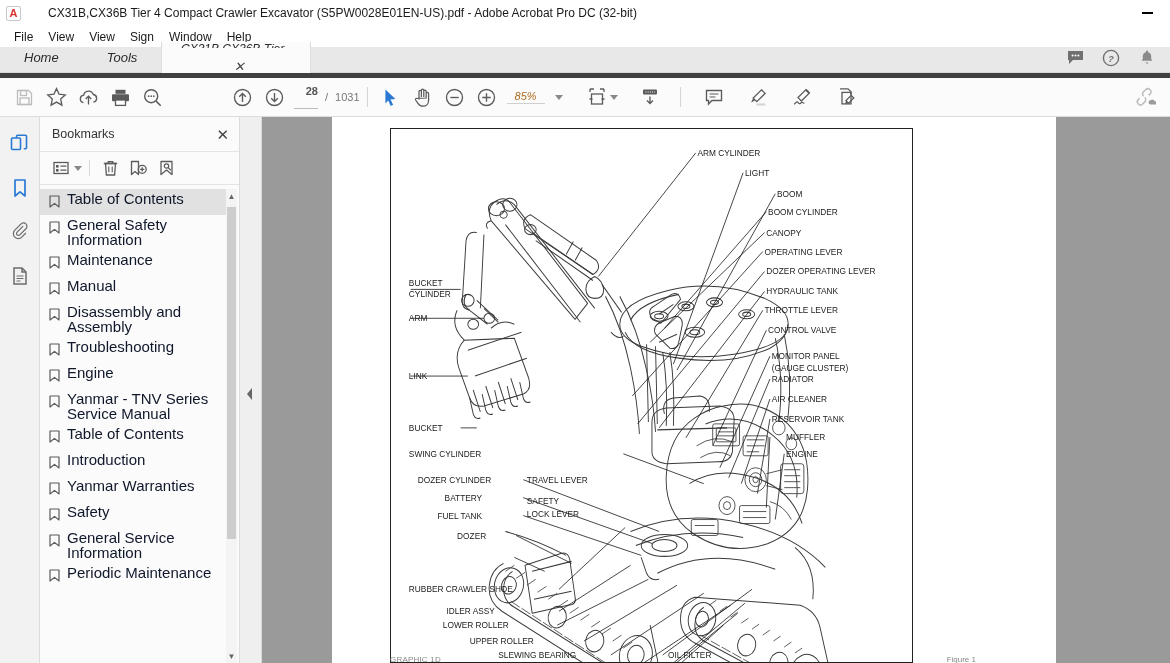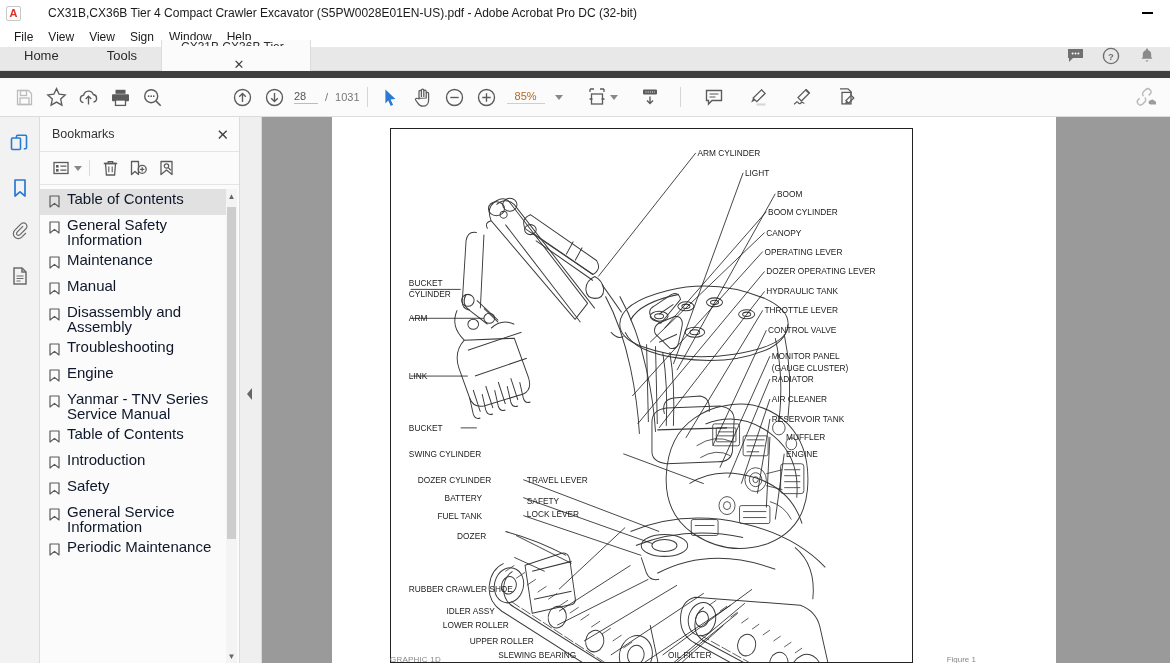--- a/index.html
+++ b/index.html
@@ -27,21 +27,21 @@
   .win-btn { width: 45px; height: 26px; display:flex; align-items:center; justify-content:center; }
   .win-min-glyph { width: 11px; height: 1.5px; background:#000; display:block; }
 
   
   .menubar { height: 21px; background:#ffffff; display:flex; align-items:center; padding-left: 7px; flex: 0 0 21px; }
   .menu-item { font-size: 12px; color: #1a1a1a; padding: 1px 8px 1px 7px; white-space: nowrap; }
 
   
   .tabstrip {
     height: 31px; background: #e8e8e8; display:flex; align-items:flex-end;
-    position:relative; flex: 0 0 31px; border-bottom: 7px solid #404040;
+    position:relative; flex: 0 0 31px; border-bottom: 5px solid #404040; font-style: italic;
   }
   .tabstrip:after{
     content:""; position:absolute; left:0; right:0; bottom:0; height:1px; background:#d8d8d8;
   }
   .navtab {
     height: 31px; display:flex; align-items:center; justify-content:center;
     padding: 0 24px; font-size: 13px; color: #2a2a2a; background: transparent; white-space:nowrap;
   }
   .doctab {
     height: 31px; background: #fbfbfb; display:flex; align-items:center;
@@ -56,25 +56,25 @@
 
   
   .toolbar {
     height: 39px; background:#fbfbfb; display:flex; align-items:center;
     border-bottom: 1px solid #dcdcdc; flex: 0 0 39px; padding-left: 8px; position:relative;
   }
   .tb-btn { width: 32px; height: 32px; display:flex; align-items:center; justify-content:center; }
   .tb-sep { width: 1px; height: 20px; background:#d6d6d6; margin: 0 7px; }
   .pagebox { display:flex; align-items:center; gap: 7px; font-size: 11px; color:#777; margin-left: 4px; }
   .pagenum {
-    width: 24px; text-align:left; color: #555; border-bottom: 1px solid #bdbdbd;
-    padding-bottom: 1px; font-size:11px;
+    width: 24px; text-align:right; color: #555; border-bottom: 1px solid #bdbdbd;
+    padding-bottom: 11px; font-size:11px;font-weight:bold;
   }
   .pagetotal { color:#777; font-size:11px; }
-  .zoombox { display:flex; align-items:center; gap: 10px; margin-left: 4px; }
+  .zoombox { display:flex; align-items:center; gap: 10px; margin-left: 4px; font-style: italic; }
   .zoomval {
     font-size: 11px; color: #b06a1e; width: 38px; text-align:center;
     border-bottom: 1px solid #cfcfcf; padding-bottom:1px;
   }
   .caret-dn { width:0;height:0;border-left:4px solid transparent;border-right:4px solid transparent;border-top:5px solid #888; }
   .tb-right { margin-left: auto; display:flex; align-items:center; padding-right: 10px; }
 
   
   .body { display:flex; flex: 1 1 auto; min-height: 0; position: relative; }
 
@@ -466,20 +466,26 @@
               <span class="bm-ico"><svg width="11" height="13" viewBox="0 0 11 13">
                   <path d="M1 1h9v11l-4.5-3.6L1 12z" fill="none" stroke="#5b5b5b" stroke-width="1.2" stroke-linejoin="round"></path>
                 </svg></span>
               <span class="bm-label">Table of Contents</span>
             </div>
             <div class="bmrow">
               <span class="bm-ico"><svg width="11" height="13" viewBox="0 0 11 13">
                   <path d="M1 1h9v11l-4.5-3.6L1 12z" fill="none" stroke="#5b5b5b" stroke-width="1.2" stroke-linejoin="round"></path>
                 </svg></span>
               <span class="bm-label">Introduction</span>
+            </div>
+            <div class="bmrow">
+              <span class="bm-ico"><svg width="11" height="13" viewBox="0 0 11 13">
+                  <path d="M1 1h9v11l-4.5-3.6L1 12z" fill="none" stroke="#5b5b5b" stroke-width="1.2" stroke-linejoin="round"></path>
+                </svg></span>
+              <span class="bm-label">Yanmar Warranties</span>
             </div>
             <div class="bmrow">
               <span class="bm-ico"><svg width="11" height="13" viewBox="0 0 11 13">
                   <path d="M1 1h9v11l-4.5-3.6L1 12z" fill="none" stroke="#5b5b5b" stroke-width="1.2" stroke-linejoin="round"></path>
                 </svg></span>
               <span class="bm-label">Safety</span>
             </div>
             <div class="bmrow">
               <span class="bm-ico"><svg width="11" height="13" viewBox="0 0 11 13">
                   <path d="M1 1h9v11l-4.5-3.6L1 12z" fill="none" stroke="#5b5b5b" stroke-width="1.2" stroke-linejoin="round"></path>

